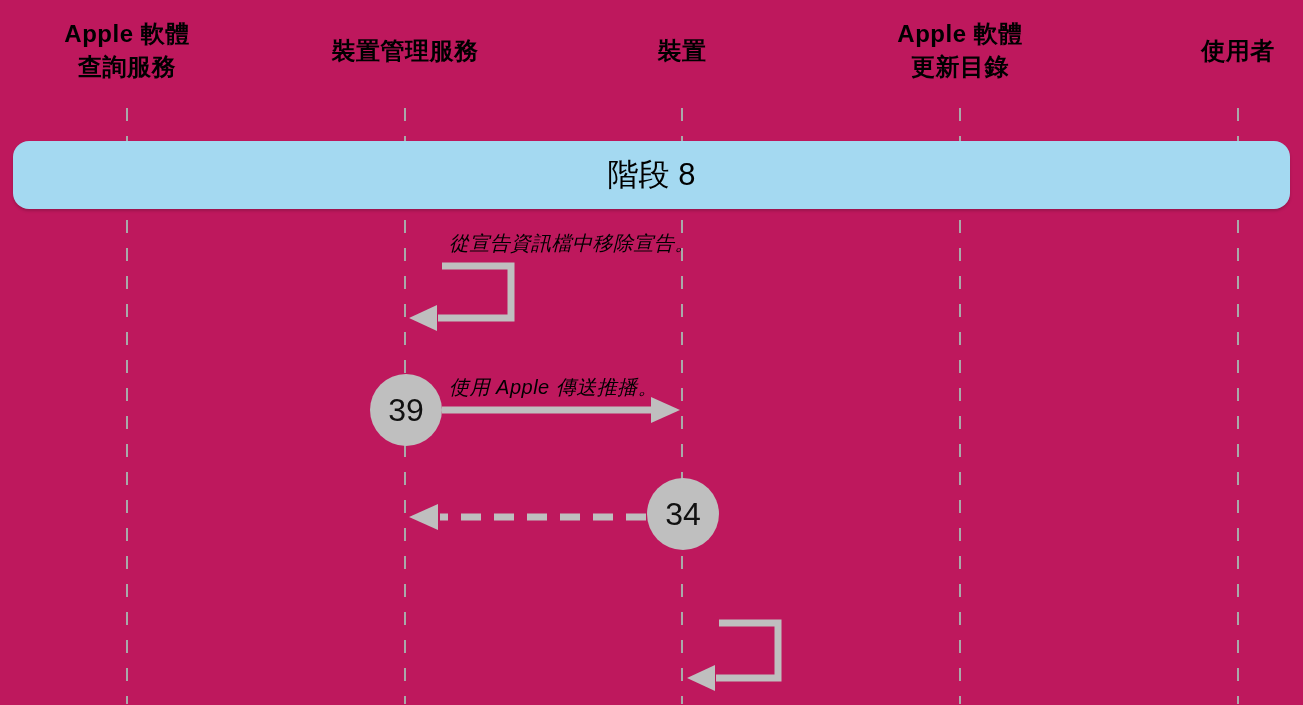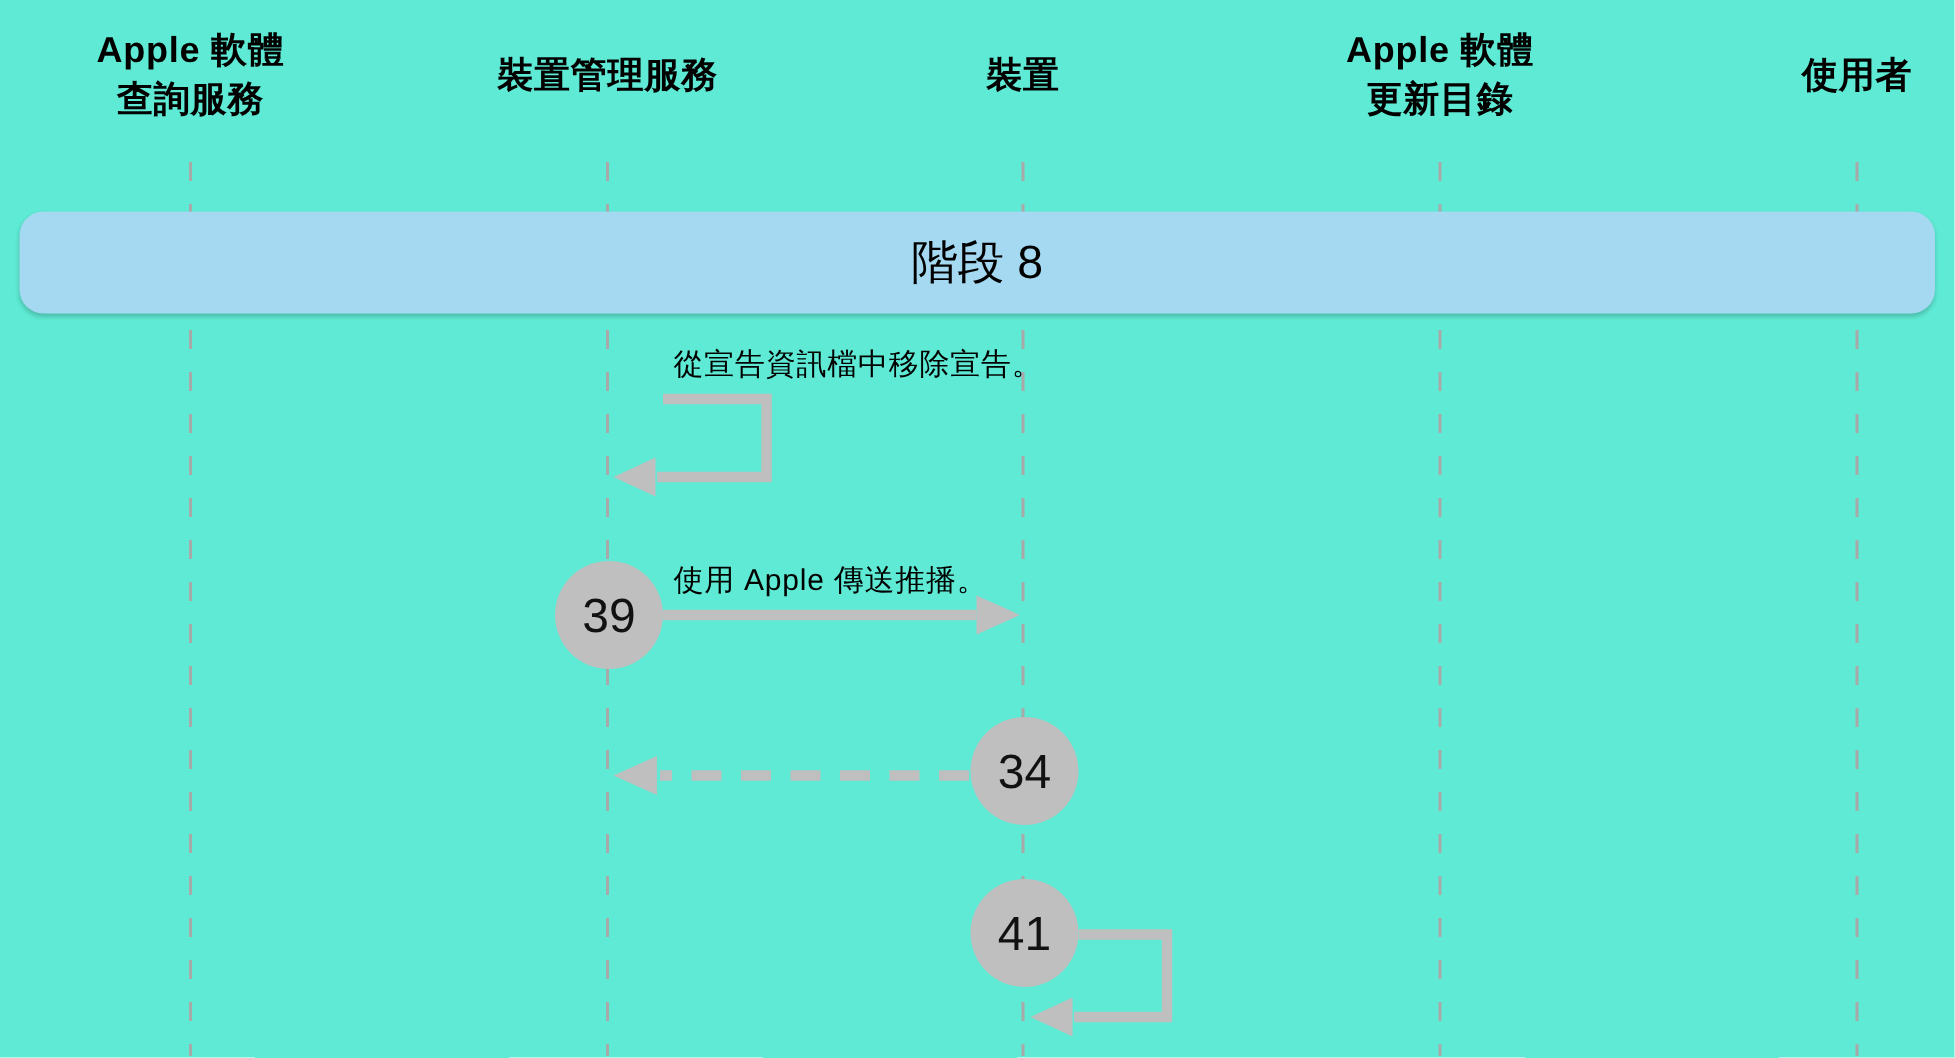--- a/index.html
+++ b/index.html
@@ -4,21 +4,21 @@
 <style>
   html, body {
     margin: 0;
     padding: 0;
     background: #ffffff;
   }
   .diagram {
     position: relative;
     width: 1303px;
     height: 705px;
-    background: #5eead4;
+    background: #be185d;
     font-family: "Liberation Sans", sans-serif;
     color: #000000;
     overflow: hidden;
   }
   .actor {
     position: absolute;
     top: 14px;
     width: 260px;
     height: 72px;
     display: flex;
@@ -81,20 +81,21 @@
     z-index: 4;
   }
   .step-label {
     position: absolute;
     font-size: 20px;
     line-height: 24px;
     color: #000000;
     white-space: nowrap;
     z-index: 5;
     letter-spacing: 0.5px;
+    font-style: italic;
   }
   .step-label.align-right {
     text-align: right;
   }
 </style>
 </head>
 <body>
 
 <div class="diagram">
 
@@ -130,18 +131,17 @@
       <polygon points="409,517 438,504 438,530" fill="#bfbfbf"></polygon>
     </g>
     <g>
       <path d="M719,623 H778 V678 H716" fill="none" stroke-width="7" stroke="#bfbfbf"></path>
       <polygon points="687,678 715,665 715,691" fill="#bfbfbf"></polygon>
     </g>
   </svg>
 
   <div class="step-circle" style="left:370px;top:374px">39</div>
   <div class="step-circle" style="left:647px;top:478px">34</div>
-  <div class="step-circle" style="left:647px;top:586px">41</div>
 
   <div class="step-label" style="left:449px;top:231px">從宣告資訊檔中移除宣告。</div>
   <div class="step-label" style="left:449px;top:375px">使用 Apple 傳送推播。</div>
 
 </div>
 
 </body></html>

